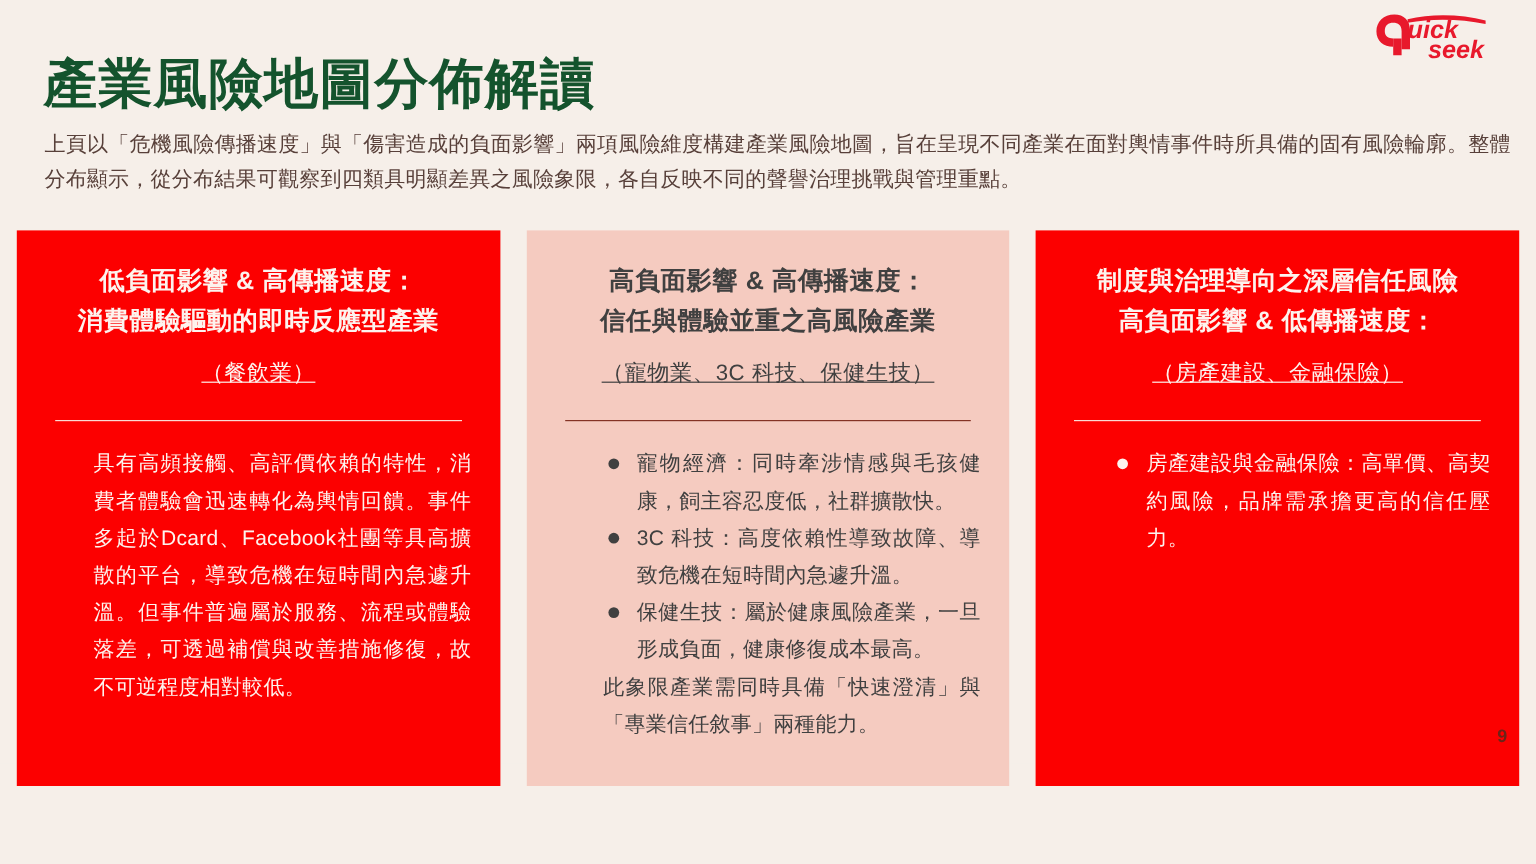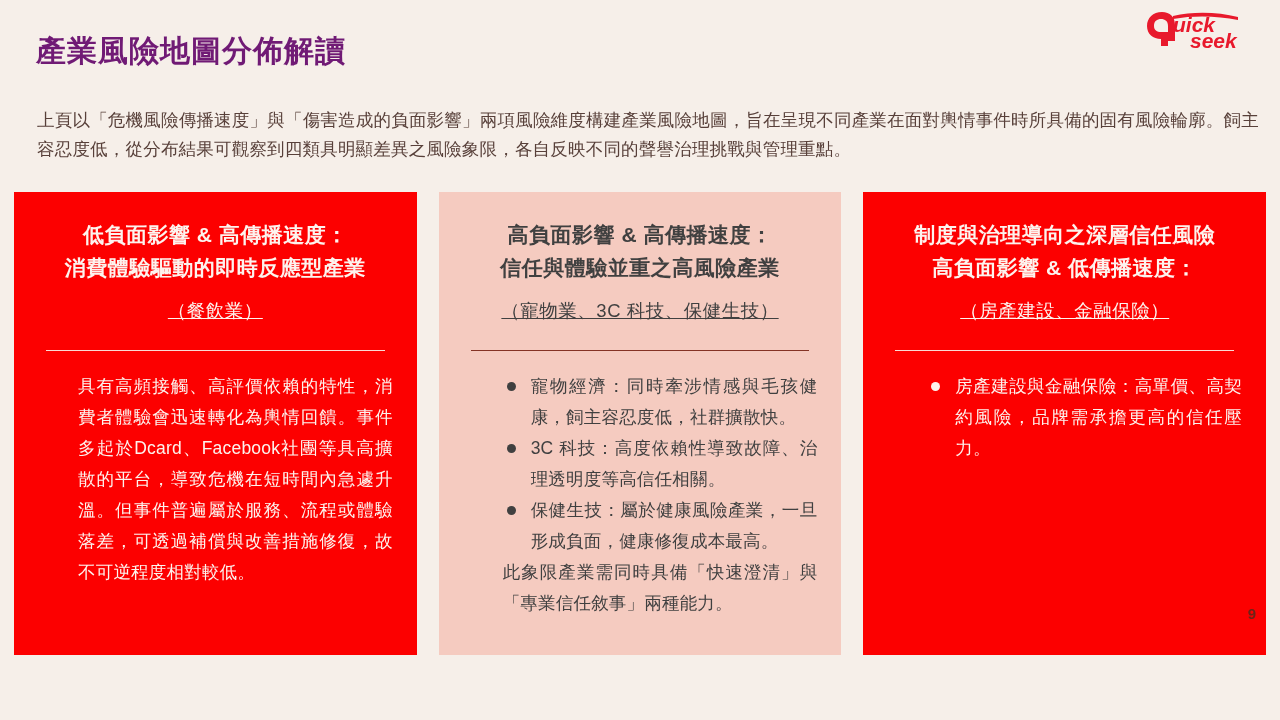--- a/index.html
+++ b/index.html
@@ -29,24 +29,24 @@
     width: 118px;
     height: 44px;
   }
   .logo svg { display: block; }
 
   
   .page-title {
     position: absolute;
     left: 36px;
     top: 14px;
-    font-size: 30px;
+    font-size: 45px;
     line-height: 1.15;
     font-weight: bold;
-    color: #701a75;
+    color: #14532d;
     letter-spacing: 1px;
     white-space: nowrap;
   }
 
   
   .intro {
     position: absolute;
     left: 37px;
     top: 88px;
     width: 1222px;
@@ -168,21 +168,21 @@
 
         <text x="44" y="40" font-family="'Liberation Sans',sans-serif" font-size="21" font-weight="bold" font-style="italic">seek</text>
 
         <path d="M27 8 C48 3 72 4 92 9 L92 12 C72 8 49 7 27 11 Z"></path>
       </g>
     </svg>
   </div>
 
   <h1 class="page-title">產業風險地圖分佈解讀</h1>
 
-  <p class="intro">上頁以「危機風險傳播速度」與「傷害造成的負面影響」兩項風險維度構建產業風險地圖，旨在呈現不同產業在面對輿情事件時所具備的固有風險輪廓。飼主容忍度低，從分布結果可觀察到四類具明顯差異之風險象限，各自反映不同的聲譽治理挑戰與管理重點。</p>
+  <p class="intro">上頁以「危機風險傳播速度」與「傷害造成的負面影響」兩項風險維度構建產業風險地圖，旨在呈現不同產業在面對輿情事件時所具備的固有風險輪廓。整體分布顯示，從分布結果可觀察到四類具明顯差異之風險象限，各自反映不同的聲譽治理挑戰與管理重點。</p>
 
   <div class="cards">
 
     <div class="card solid">
       <div class="card-heading">
         <div>低負面影響 &amp; 高傳播速度：</div>
         <div>消費體驗驅動的即時反應型產業</div>
       </div>
       <div class="card-subheading">（餐飲業）</div>
       <div class="card-divider"></div>
@@ -194,21 +194,21 @@
     <div class="card tint">
       <div class="card-heading">
         <div>高負面影響 &amp; 高傳播速度：</div>
         <div>信任與體驗並重之高風險產業</div>
       </div>
       <div class="card-subheading">（寵物業、3C 科技、保健生技）</div>
       <div class="card-divider"></div>
       <div class="card-body">
         <ul class="bullets">
           <li><span class="dot"></span><span>寵物經濟：同時牽涉情感與毛孩健康，飼主容忍度低，社群擴散快。</span></li>
-          <li><span class="dot"></span><span>3C 科技：高度依賴性導致故障、治理透明度等高信任相關。</span></li>
+          <li><span class="dot"></span><span>3C 科技：高度依賴性導致故障、導致危機在短時間內急遽升溫。</span></li>
           <li><span class="dot"></span><span>保健生技：屬於健康風險產業，一旦形成負面，健康修復成本最高。</span></li>
         </ul>
         <p class="para">此象限產業需同時具備「快速澄清」與「專業信任敘事」兩種能力。</p>
       </div>
     </div>
 
     <div class="card solid">
       <div class="card-heading">
         <div>制度與治理導向之深層信任風險</div>
         <div>高負面影響 &amp; 低傳播速度：</div>

